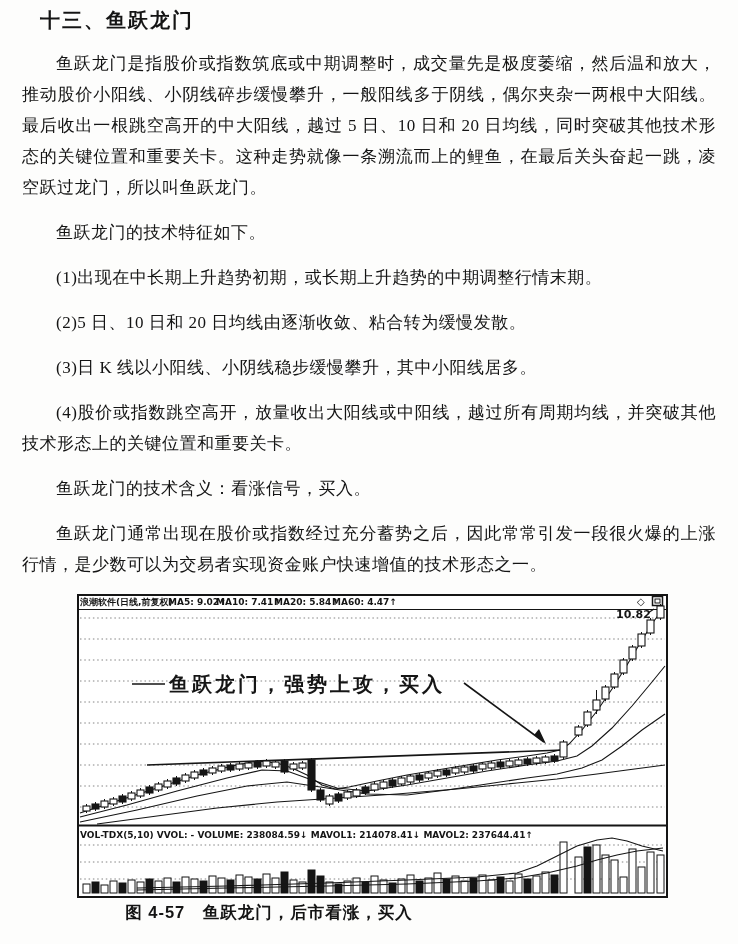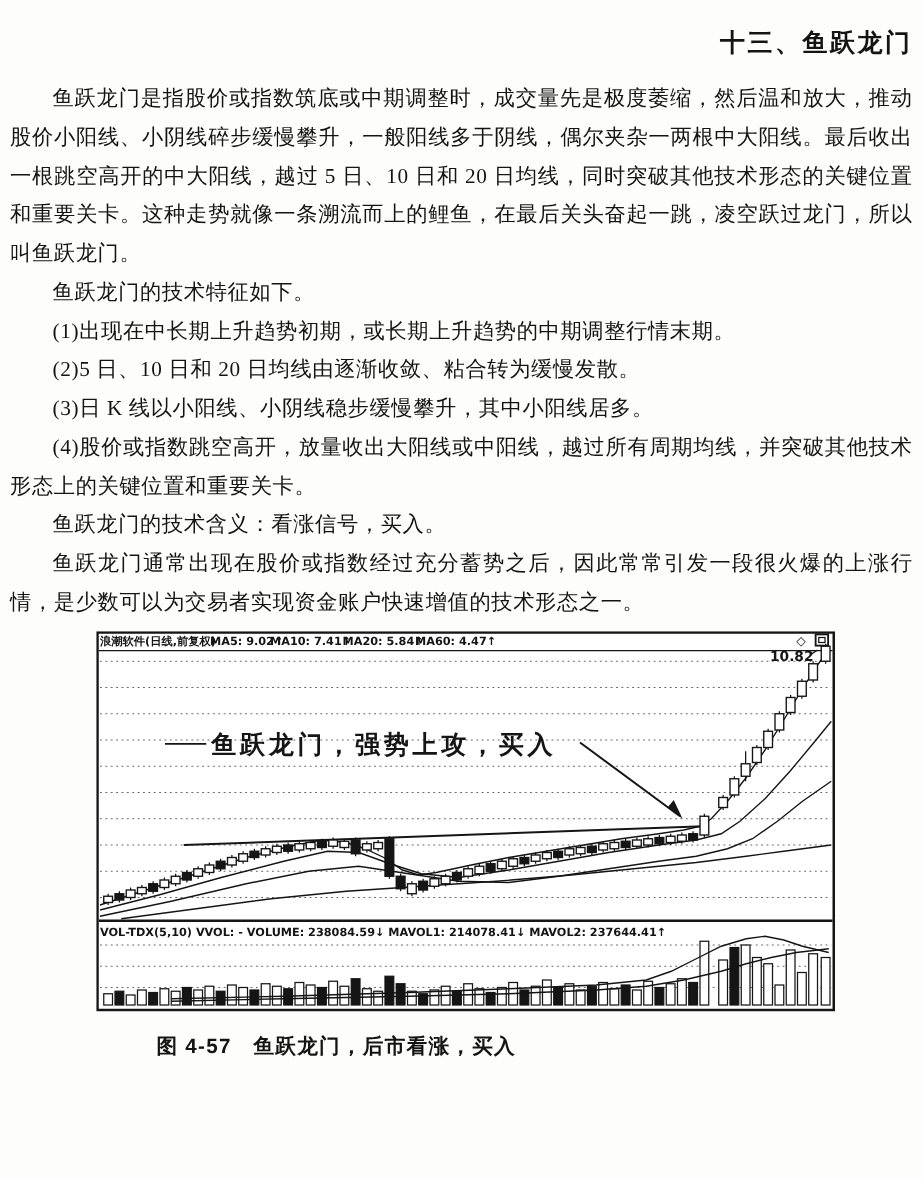--- a/index.html
+++ b/index.html
@@ -2,31 +2,31 @@
 <html><head>
 <meta charset="utf-8">
 <style>
   html,body{margin:0;padding:0;}
   body{
     width:738px;height:944px;overflow:hidden;background:#fdfdfc;color:#141414;
     font-family:"Liberation Serif","DejaVu Serif",serif;
   }
   .text-block{padding:6px 8px 0 8px;}
   h1.doc-title{
-    font-size:20px;line-height:28px;font-weight:bold;margin:15px 0 14px 32px;
-    letter-spacing:2px;font-family:"Liberation Sans","DejaVu Sans",sans-serif;text-align:right;
+    font-size:20px;line-height:28px;font-weight:bold;margin:0 0 14px 32px;
+    letter-spacing:2px;font-family:"Liberation Sans","DejaVu Sans",sans-serif;
   }
   p.body-para{
-    font-size:17px;line-height:31px;margin:0;text-indent:2em;
+    font-size:17px;line-height:31px;margin:14px;text-indent:2em;
     text-align:justify;letter-spacing:0.5px;font-family:Liberation Serif, serif;
   }
   .figure-wrap{margin:8px 0 0 77px;width:488px;}
   svg{display:block;background:#fff;}
   .fig-caption{
-    font-size:16.5px;font-weight:bold;text-align:center;margin-top:18px;line-height:19px;
+    font-size:16.5px;font-weight:bold;text-align:center;margin-top:4px;line-height:19px;
     font-family:"Liberation Sans","DejaVu Sans",sans-serif;letter-spacing:1px;
   }
   .fig-caption span{display:inline-block;transform:translateX(-52px);}
 </style>
 </head>
 <body>
 
 <div class="text-block">
   <h1 class="doc-title">十三、鱼跃龙门</h1>
   <p class="body-para">鱼跃龙门是指股价或指数筑底或中期调整时，成交量先是极度萎缩，然后温和放大，推动股价小阳线、小阴线碎步缓慢攀升，一般阳线多于阴线，偶尔夹杂一两根中大阳线。最后收出一根跳空高开的中大阳线，越过 5 日、10 日和 20 日均线，同时突破其他技术形态的关键位置和重要关卡。这种走势就像一条溯流而上的鲤鱼，在最后关头奋起一跳，凌空跃过龙门，所以叫鱼跃龙门。</p>

